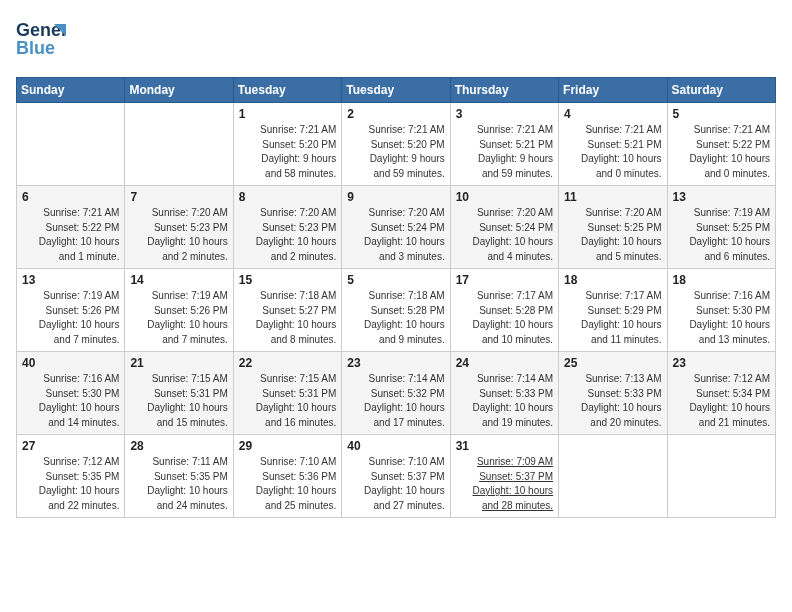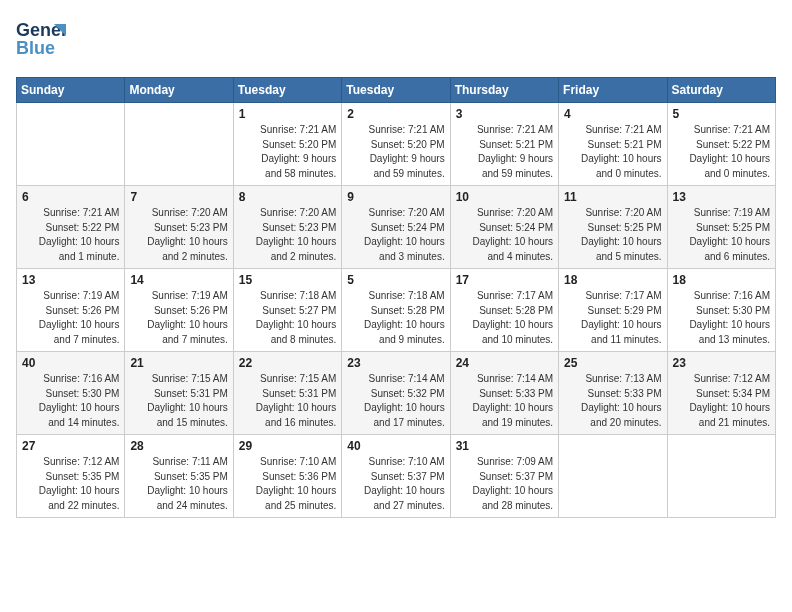--- a/index.html
+++ b/index.html
@@ -322,21 +322,21 @@
         </td>
         <td>
           <span class="day-num">40</span>
           <div class="day-info" style="white-space: pre-line;">Sunrise: 7:10 AM
 Sunset: 5:37 PM
 Daylight: 10 hours
 and 27 minutes.</div>
         </td>
         <td>
           <span class="day-num">31</span>
-          <div class="day-info" style="white-space: pre-line;">Sunrise: 7:09 AM
+          <div class="day-info" style="white-space: pre-line; text-decoration: underline;">Sunrise: 7:09 AM
 Sunset: 5:37 PM
 Daylight: 10 hours
 and 28 minutes.</div>
         </td>
         <td class="empty-cell"></td>
         <td class="empty-cell"></td>
       </tr>
     </tbody>
 </table>
 

